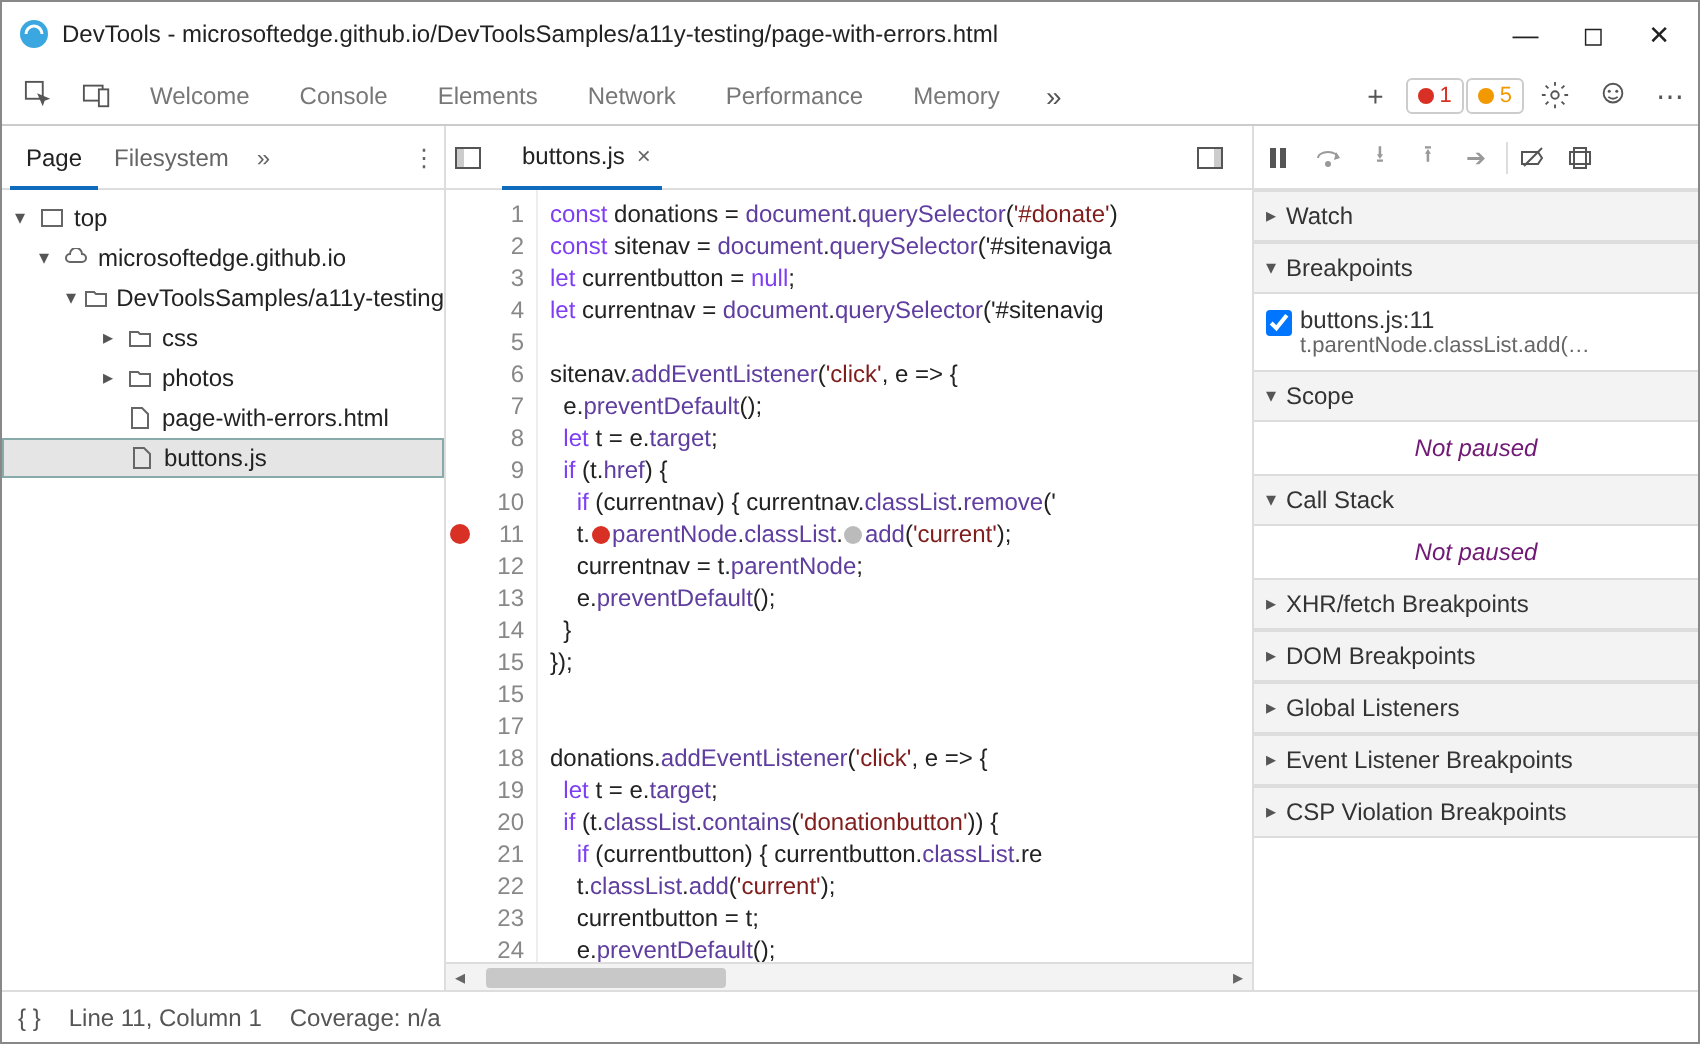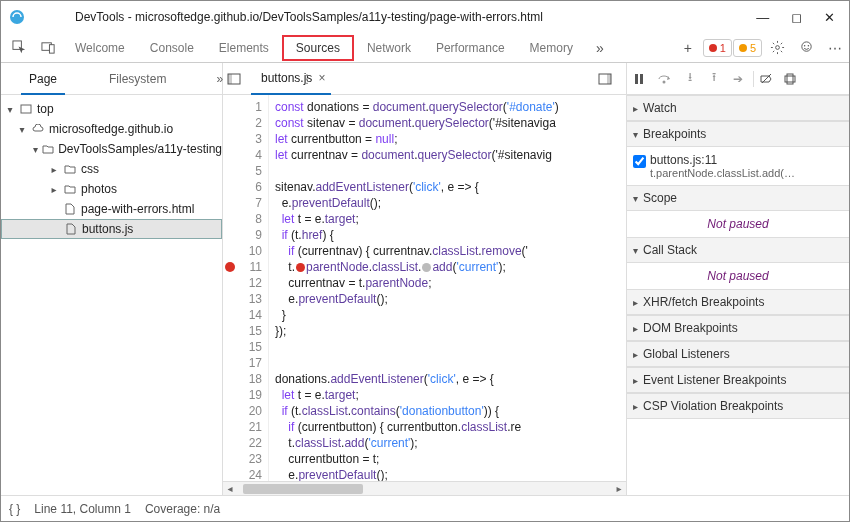--- a/index.html
+++ b/index.html
@@ -1,21 +1,21 @@
 <!DOCTYPE html>
 <html><head>
 <meta charset="utf-8">
 <style>
   * { box-sizing: border-box; margin: 0; padding: 0; font-family: "Segoe UI", Arial, sans-serif; }
   body { width: 850px; height: 522px; background: #fff; overflow: hidden; border: 1px solid #888; position: relative; }
   
   
   .titlebar { height: 32px; display: flex; align-items: center; padding: 0 8px; font-size: 12px; color: #222; }
   .titlebar .app-icon { width: 16px; height: 16px; margin-right: 6px; }
-  .titlebar .title { flex: 1; margin-left: 44px; }
+  .titlebar .title { flex: 1; }
   .win-controls { display: flex; gap: 22px; margin-right: 6px;}
   .win-controls span { font-size: 13px; color:#222; cursor:pointer; }
   
   
   .tabbar { height: 30px; display: flex; align-items: center; border-bottom: 1px solid #ccc; padding-left: 4px; gap: 1px; }
   .tabbar .icon-btn { width: 28px; height: 28px; display:flex; align-items:center; justify-content:center; cursor:pointer; color:#555; font-size:14px; }
   .tabbar .tab { padding: 0 12px; height: 30px; line-height: 30px; font-size: 12px; color: #777; cursor:pointer; }
   .tabbar .tab.highlighted { border: 2px solid #E8323C; color:#333; height:26px; line-height:22px; }
   .tabbar .spacer { flex: 1; }
   .badge { display:inline-flex; align-items:center; gap:3px; height:18px; border:1px solid #ccc; border-radius:3px; padding:0 5px; font-size:11px;}
@@ -23,21 +23,21 @@
   .badge.warn { color:#f29900;}
   .badge .dot { width:8px; height:8px; border-radius:50%; }
   .badge.err .dot{ background:#d93025;}
   .badge.warn .dot{ background:#f29900;}
   
   
   .main { display:flex; height: calc(100% - 62px - 26px); }
   
   
   .navigator { width: 222px; border-right: 1px solid #ddd; display:flex; flex-direction:column; }
-  .nav-tabs { height: 32px; display:flex; align-items:center; border-bottom:1px solid #ddd; padding:0 20px; font-size:12px;gap:36px;}
+  .nav-tabs { height: 32px; display:flex; align-items:center; border-bottom:1px solid #ddd; padding:0 4px; font-size:12px;}
   .nav-tabs .ntab { padding: 0 8px; height:32px; line-height:32px; color:#666; cursor:pointer;}
   .nav-tabs .ntab.active { border-bottom:2px solid #0F6CBD; color:#222; }
   .nav-tabs .more { margin-left:6px; color:#666; }
   .nav-tabs .spacer{flex:1;}
   .tree { padding: 4px 0; font-size:12px; color:#222; overflow:hidden;}
   .tree-row { height:20px; display:flex; align-items:center; padding-left:4px; cursor:pointer; white-space:nowrap;}
   .tree-row.sel { background:#e5e5e5; border:1px solid #8aa; }
   .twisty { width:10px; text-align:center; color:#555; font-size:10px;}
   .tree-icon { width:14px; height:14px; margin:0 4px; display:inline-flex; align-items:center; justify-content:center; font-size:11px;}
   .indent1{padding-left:16px;} .indent2{padding-left:32px;} .indent3{padding-left:48px;}
@@ -48,21 +48,21 @@
   .editor-tabs .toggle-nav{ width:24px; text-align:center; color:#555; cursor:pointer;}
   .editor-tabs .etab { padding: 0 6px 0 10px; height:32px; line-height:32px; border-bottom:2px solid #0F6CBD; display:flex; align-items:center; gap:6px; color:#222;}
   .editor-tabs .etab .close{ color:#666; font-size:12px; cursor:pointer;}
   .editor-tabs .spacer{flex:1;}
   .code-area { flex:1; display:flex; overflow:hidden; font-family: Consolas, monospace; font-size:12px; line-height:16px;}
   .gutter { width:46px; text-align:right; color:#888; padding:4px 6px 4px 0; background:#fff; border-right:1px solid #eee; position:relative;}
   .gutter .ln{ height:16px; position:relative;}
   .bp-dot{ position:absolute; left:2px; top:3px; width:10px; height:10px; border-radius:50%; background:#d93025;}
   .code { flex:1; padding:4px 0 4px 6px; white-space:pre; color:#222; overflow:hidden; position:relative;}
   .code .line{ height:16px;}
-  .kw{color:#7e3ff2;} .str{color:#3b82f6;} .fn{color:#5f3e9f;} .pln{color:#222;} 
+  .kw{color:#7e3ff2;} .str{color:#7f1d1d;} .fn{color:#5f3e9f;} .pln{color:#222;} 
   .inline-bp{ display:inline-block; width:9px; height:9px; border-radius:50%; vertical-align:middle; margin:0 1px;}
   .ibp-red{background:#d93025;} .ibp-grey{background:#bbb;}
   .hscroll{ height:14px; background:#f3f3f3; border-top:1px solid #ddd; display:flex; align-items:center;}
   .hscroll .thumb{ height:10px; background:#c8c8c8; width:120px; margin-left:6px; border-radius:2px;}
   .hscroll .arrow{ width:14px; text-align:center; color:#666; font-size:10px;}
   
   
   .debugger { width:222px; display:flex; flex-direction:column; font-size:12px;}
   .dbg-toolbar { height:32px; border-bottom:1px solid #ddd; display:flex; align-items:center; gap:6px; padding:0 6px; color:#555;}
   .dbg-toolbar .tb-btn{ width:18px; text-align:center; cursor:pointer; font-size:12px;}
@@ -106,21 +106,20 @@
   </span>
   <span class="icon-btn">
     <svg width="15" height="15" viewBox="0 0 16 16">
         <rect x="1" y="3" width="10" height="8" fill="none" stroke="#555"></rect>
         <rect x="9" y="5" width="5" height="9" fill="#fff" stroke="#555"></rect>
       </svg>
   </span>
   <span class="tab">Welcome</span>
   <span class="tab">Console</span>
   <span class="tab">Elements</span>
-  <span class="tab highlighted">Sources</span>
   <span class="tab">Network</span>
   <span class="tab">Performance</span>
   <span class="tab">Memory</span>
   <span class="icon-btn">»</span>
   <span class="spacer"></span>
   <span class="icon-btn">+</span>
   <span class="badge err">
       <span class="dot"></span>
       <span>1</span>
     </span>

